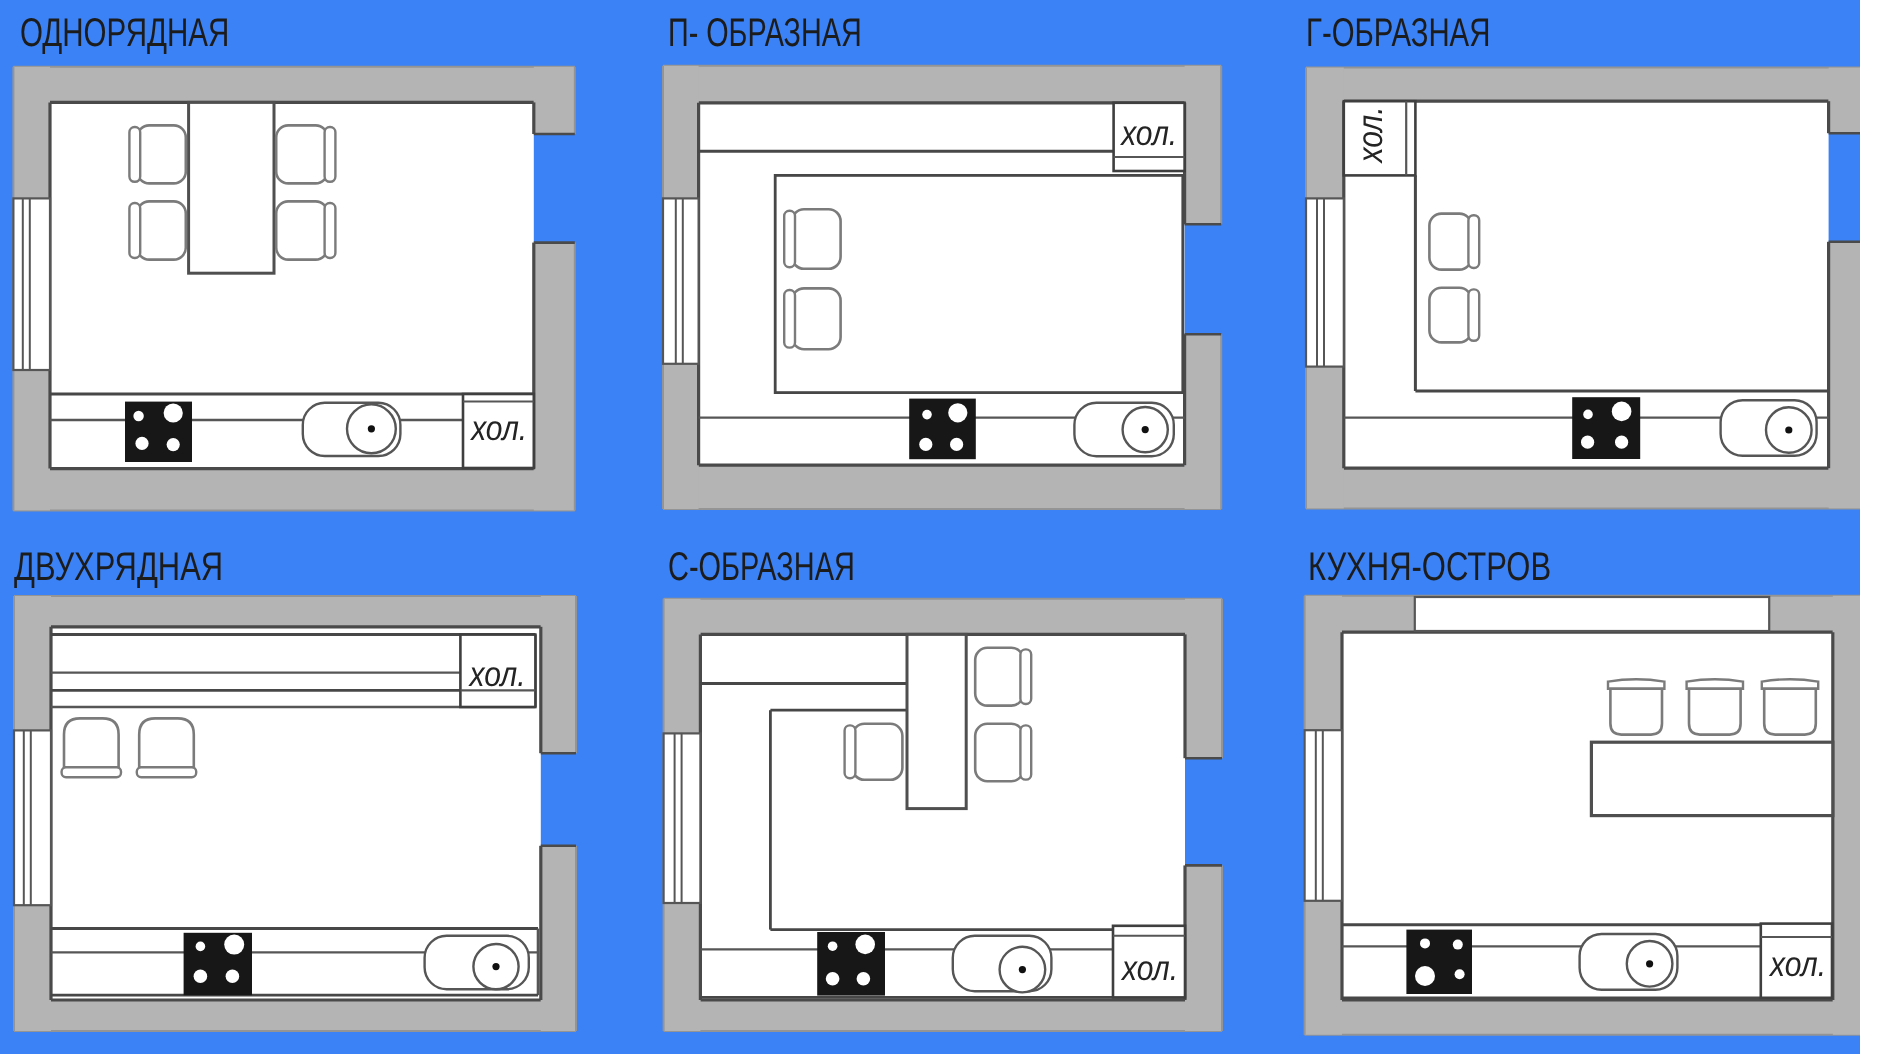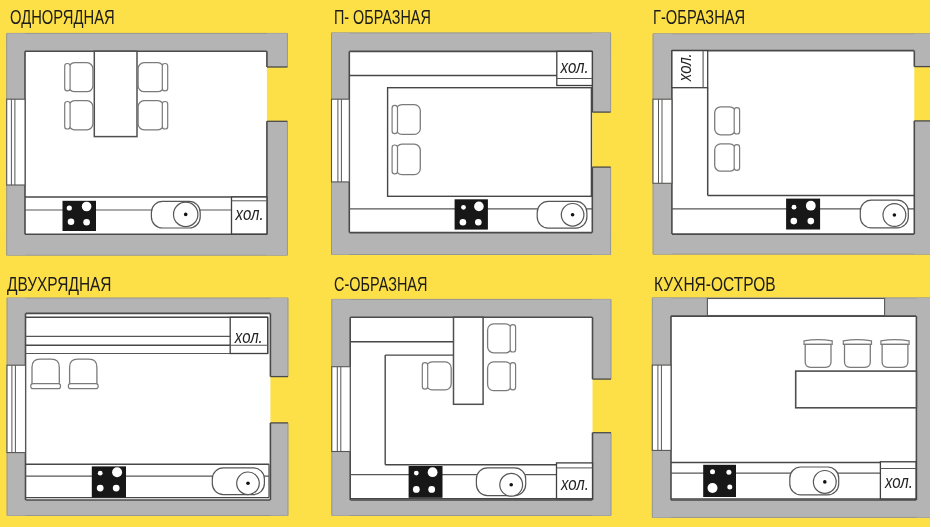--- a/index.html
+++ b/index.html
@@ -1,14 +1,14 @@
 <!DOCTYPE html>
 <html><head><meta charset="utf-8"><style>
 html,body{margin:0;padding:0;background:#ffffff;}
-#page{position:relative;width:930px;height:527px;background:#fde047;overflow:hidden;}
+#page{position:relative;width:930px;height:527px;background:#3b82f6;overflow:hidden;}
 .t{position:absolute;font-family:"Liberation Sans",sans-serif;font-size:20px;color:#1c1c1c;white-space:nowrap;transform-origin:0 0;}
 </style></head><body>
 <div id="page">
 
 <div class="t" style="left:10.2px;top:6px;transform:scaleX(0.738);">ОДНОРЯДНАЯ</div>
 
 <div class="t" style="left:334.2px;top:6px;transform:scaleX(0.719);">П- ОБРАЗНАЯ</div>
 
 <div class="t" style="left:653.4px;top:6px;transform:scaleX(0.734);">Г-ОБРАЗНАЯ</div>
 

